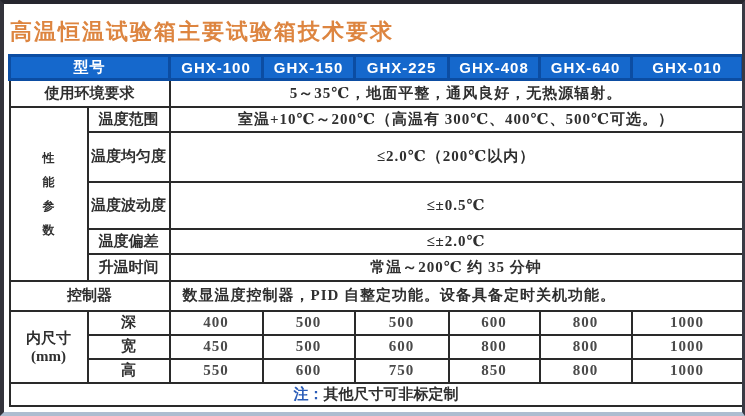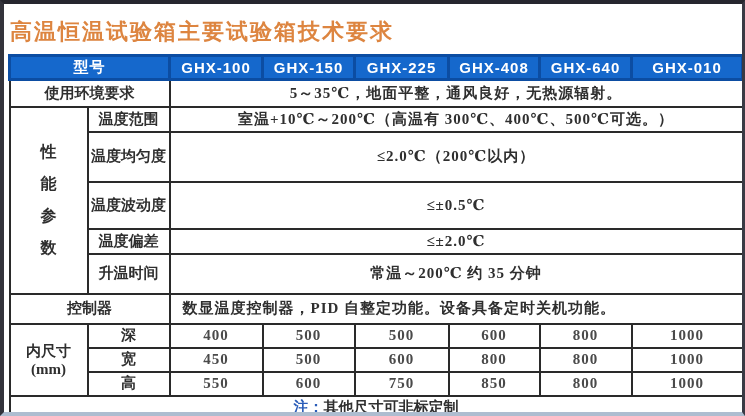--- a/index.html
+++ b/index.html
@@ -48,34 +48,34 @@
     font-family: "Liberation Sans", "DejaVu Sans", sans-serif;
     font-weight: bold;
     font-size: 15px;
     letter-spacing: 1px;
   }
   tr.r-env     { height: 27px; }
   tr.r-range   { height: 25px; }
   tr.r-unif    { height: 50px; border-radius: 25px; }
   tr.r-fluc    { height: 47px; }
   tr.r-dev     { height: 25px; }
-  tr.r-heat    { height: 40px; }
+  tr.r-heat    { height: 27px; }
   tr.r-ctrl    { height: 30px; }
   tr.r-size    { height: 24px; }
   tr.r-note    { height: 23px; border-radius: 7px; }
   td.label { font-weight: bold; }
   td.value { font-weight: bold; letter-spacing: 1px; }
   td.num   { color: #4a4a4a; font-weight: bold; letter-spacing: 1px; }
   .vert {
     width: 1.1em;
     margin: 17px auto;
     word-break: break-all;
     line-height: 2.0;
     font-weight: bold;
-    font-size: 16px;
+    font-size: 12px;
     text-align: center;
   }
   .pre { white-space: pre-line; font-weight: bold; }
   td.note-cell {
     text-align: left;
     padding-left: 5px;
     font-weight: bold;
   }
   .note-prefix { color: #2a5cb8; }
   .note-text   { color: #2f2f2f; }

